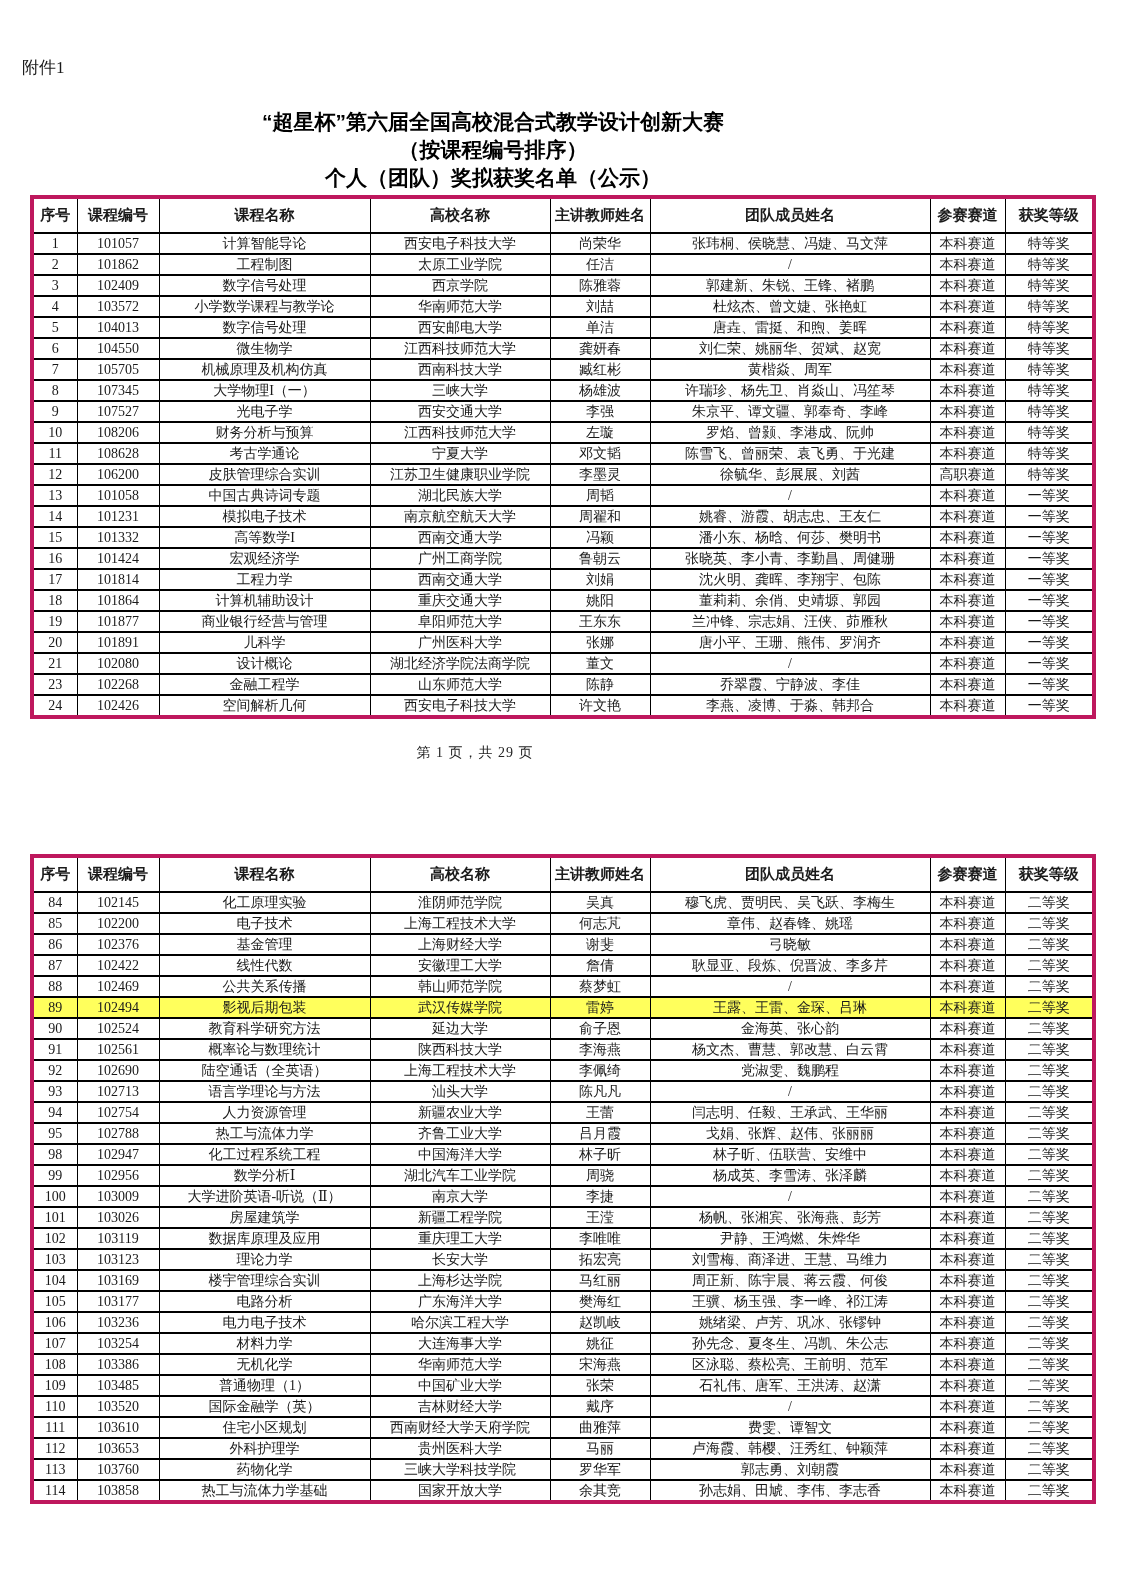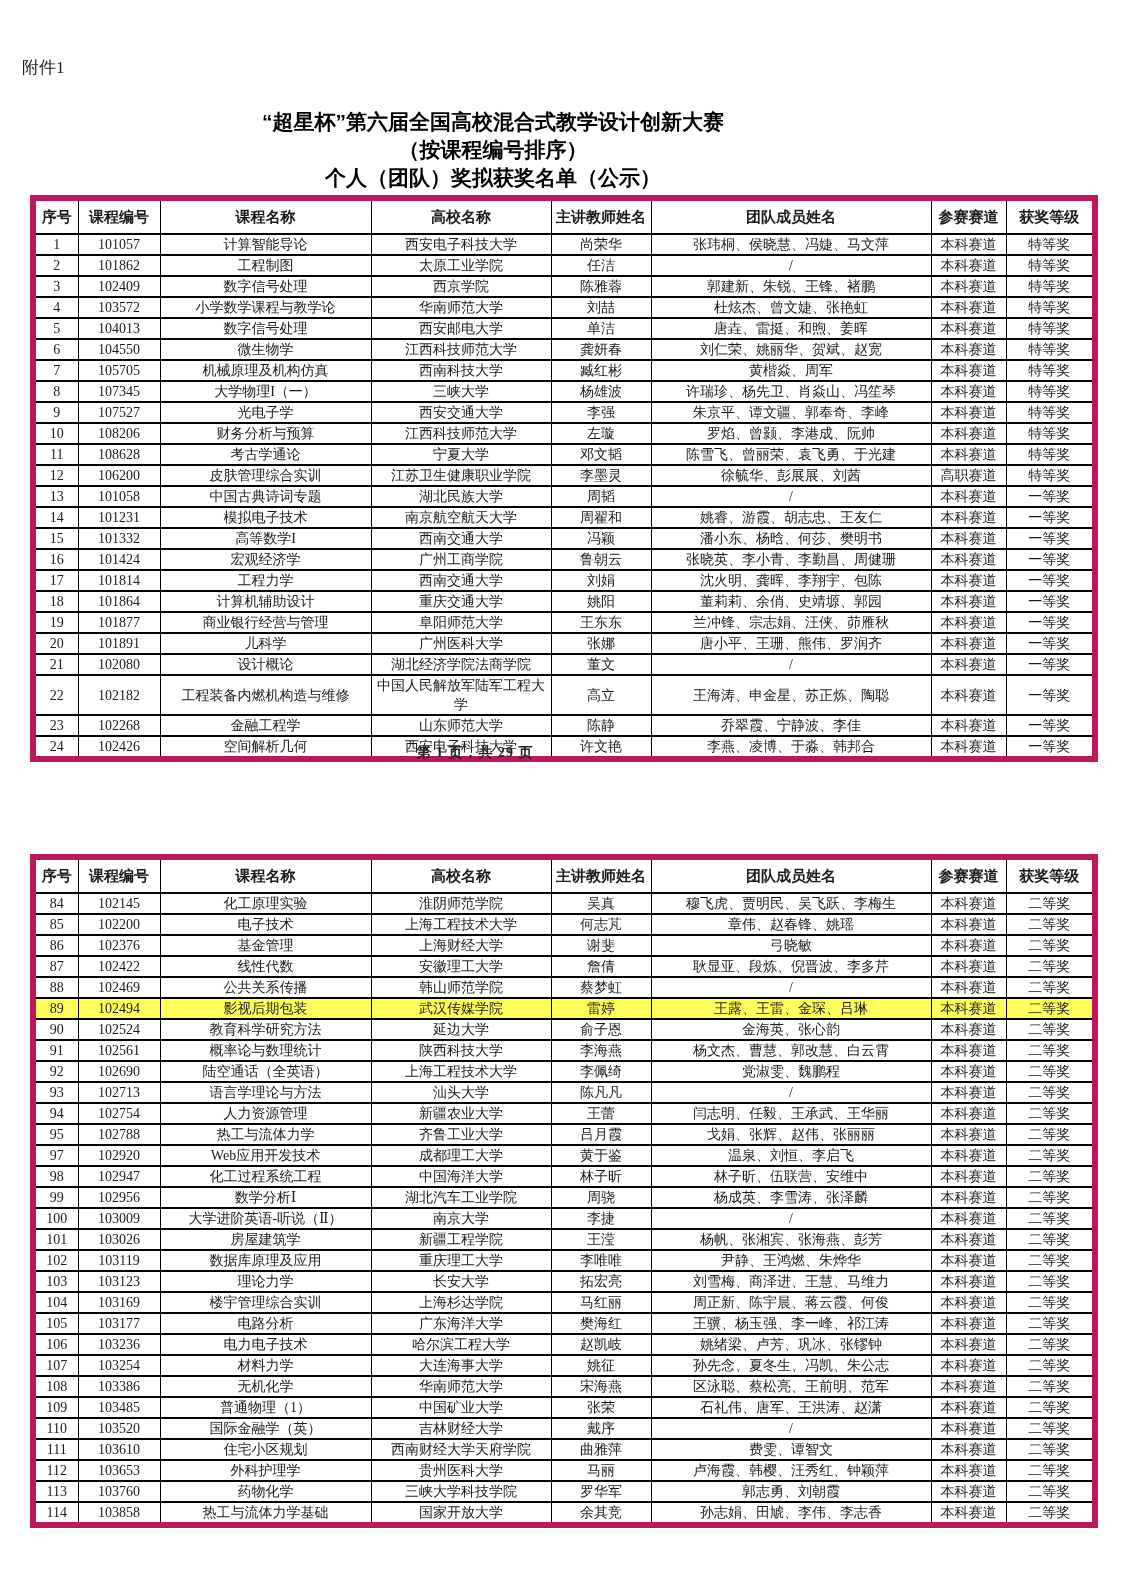--- a/index.html
+++ b/index.html
@@ -20,21 +20,21 @@
     text-align: center;
     font-family: "Liberation Sans", "DejaVu Sans", sans-serif;
     font-weight: bold; font-size: 21px; line-height: 28px;
     color: #000;
   }
   table.awards {
     position: absolute; left: 30px;
     width: 1062px;
     border-collapse: collapse;
     table-layout: fixed;
-    border: 6px solid #be185d;
+    border: 4px solid #be185d;
   }
   table.awards th {
     border: 1px solid #000;
     border-top-width: 2px; border-bottom-width: 2px;
     height: 36px;
     font-family: "Liberation Sans", "DejaVu Sans", sans-serif;
     font-weight: bold; font-size: 15px;
     text-align: center; vertical-align: middle;
     padding: 0 2px;
     background: #fff;
@@ -45,21 +45,20 @@
     height: 20px;
     font-size: 14px; line-height: 19px;
     text-align: center; vertical-align: middle;
     padding: 0 2px;
     overflow: hidden;
   }
   .footer {
     position: absolute; left: 0; width: 950px;
     text-align: center; font-size: 14px; letter-spacing: 1px;
     color: #222;
-    font-weight: bold;
   }
 </style>
 </head>
 <body>
 
 <div class="page">
 
   <div class="attachment">附件1</div>
 
   <div class="title-block">
@@ -296,30 +295,20 @@
           <td>21</td>
           <td>102080</td>
           <td>设计概论</td>
           <td>湖北经济学院法商学院</td>
           <td>董文</td>
           <td>/</td>
           <td>本科赛道</td>
           <td>一等奖</td>
         </tr>
         <tr>
-          <td>22</td>
-          <td>102182</td>
-          <td>工程装备内燃机构造与维修</td>
-          <td>中国人民解放军陆军工程大学</td>
-          <td>高立</td>
-          <td>王海涛、申金星、苏正炼、陶聪</td>
-          <td>本科赛道</td>
-          <td>一等奖</td>
-        </tr>
-        <tr>
           <td>23</td>
           <td>102268</td>
           <td>金融工程学</td>
           <td>山东师范大学</td>
           <td>陈静</td>
           <td>乔翠霞、宁静波、李佳</td>
           <td>本科赛道</td>
           <td>一等奖</td>
         </tr>
         <tr>
@@ -475,30 +464,20 @@
           <td>95</td>
           <td>102788</td>
           <td>热工与流体力学</td>
           <td>齐鲁工业大学</td>
           <td>吕月霞</td>
           <td>戈娟、张辉、赵伟、张丽丽</td>
           <td>本科赛道</td>
           <td>二等奖</td>
         </tr>
         <tr>
-          <td>97</td>
-          <td>102920</td>
-          <td>Web应用开发技术</td>
-          <td>成都理工大学</td>
-          <td>黄于鉴</td>
-          <td>温泉、刘恒、李启飞</td>
-          <td>本科赛道</td>
-          <td>二等奖</td>
-        </tr>
-        <tr>
           <td>98</td>
           <td>102947</td>
           <td>化工过程系统工程</td>
           <td>中国海洋大学</td>
           <td>林子昕</td>
           <td>林子昕、伍联营、安维中</td>
           <td>本科赛道</td>
           <td>二等奖</td>
         </tr>
         <tr>

